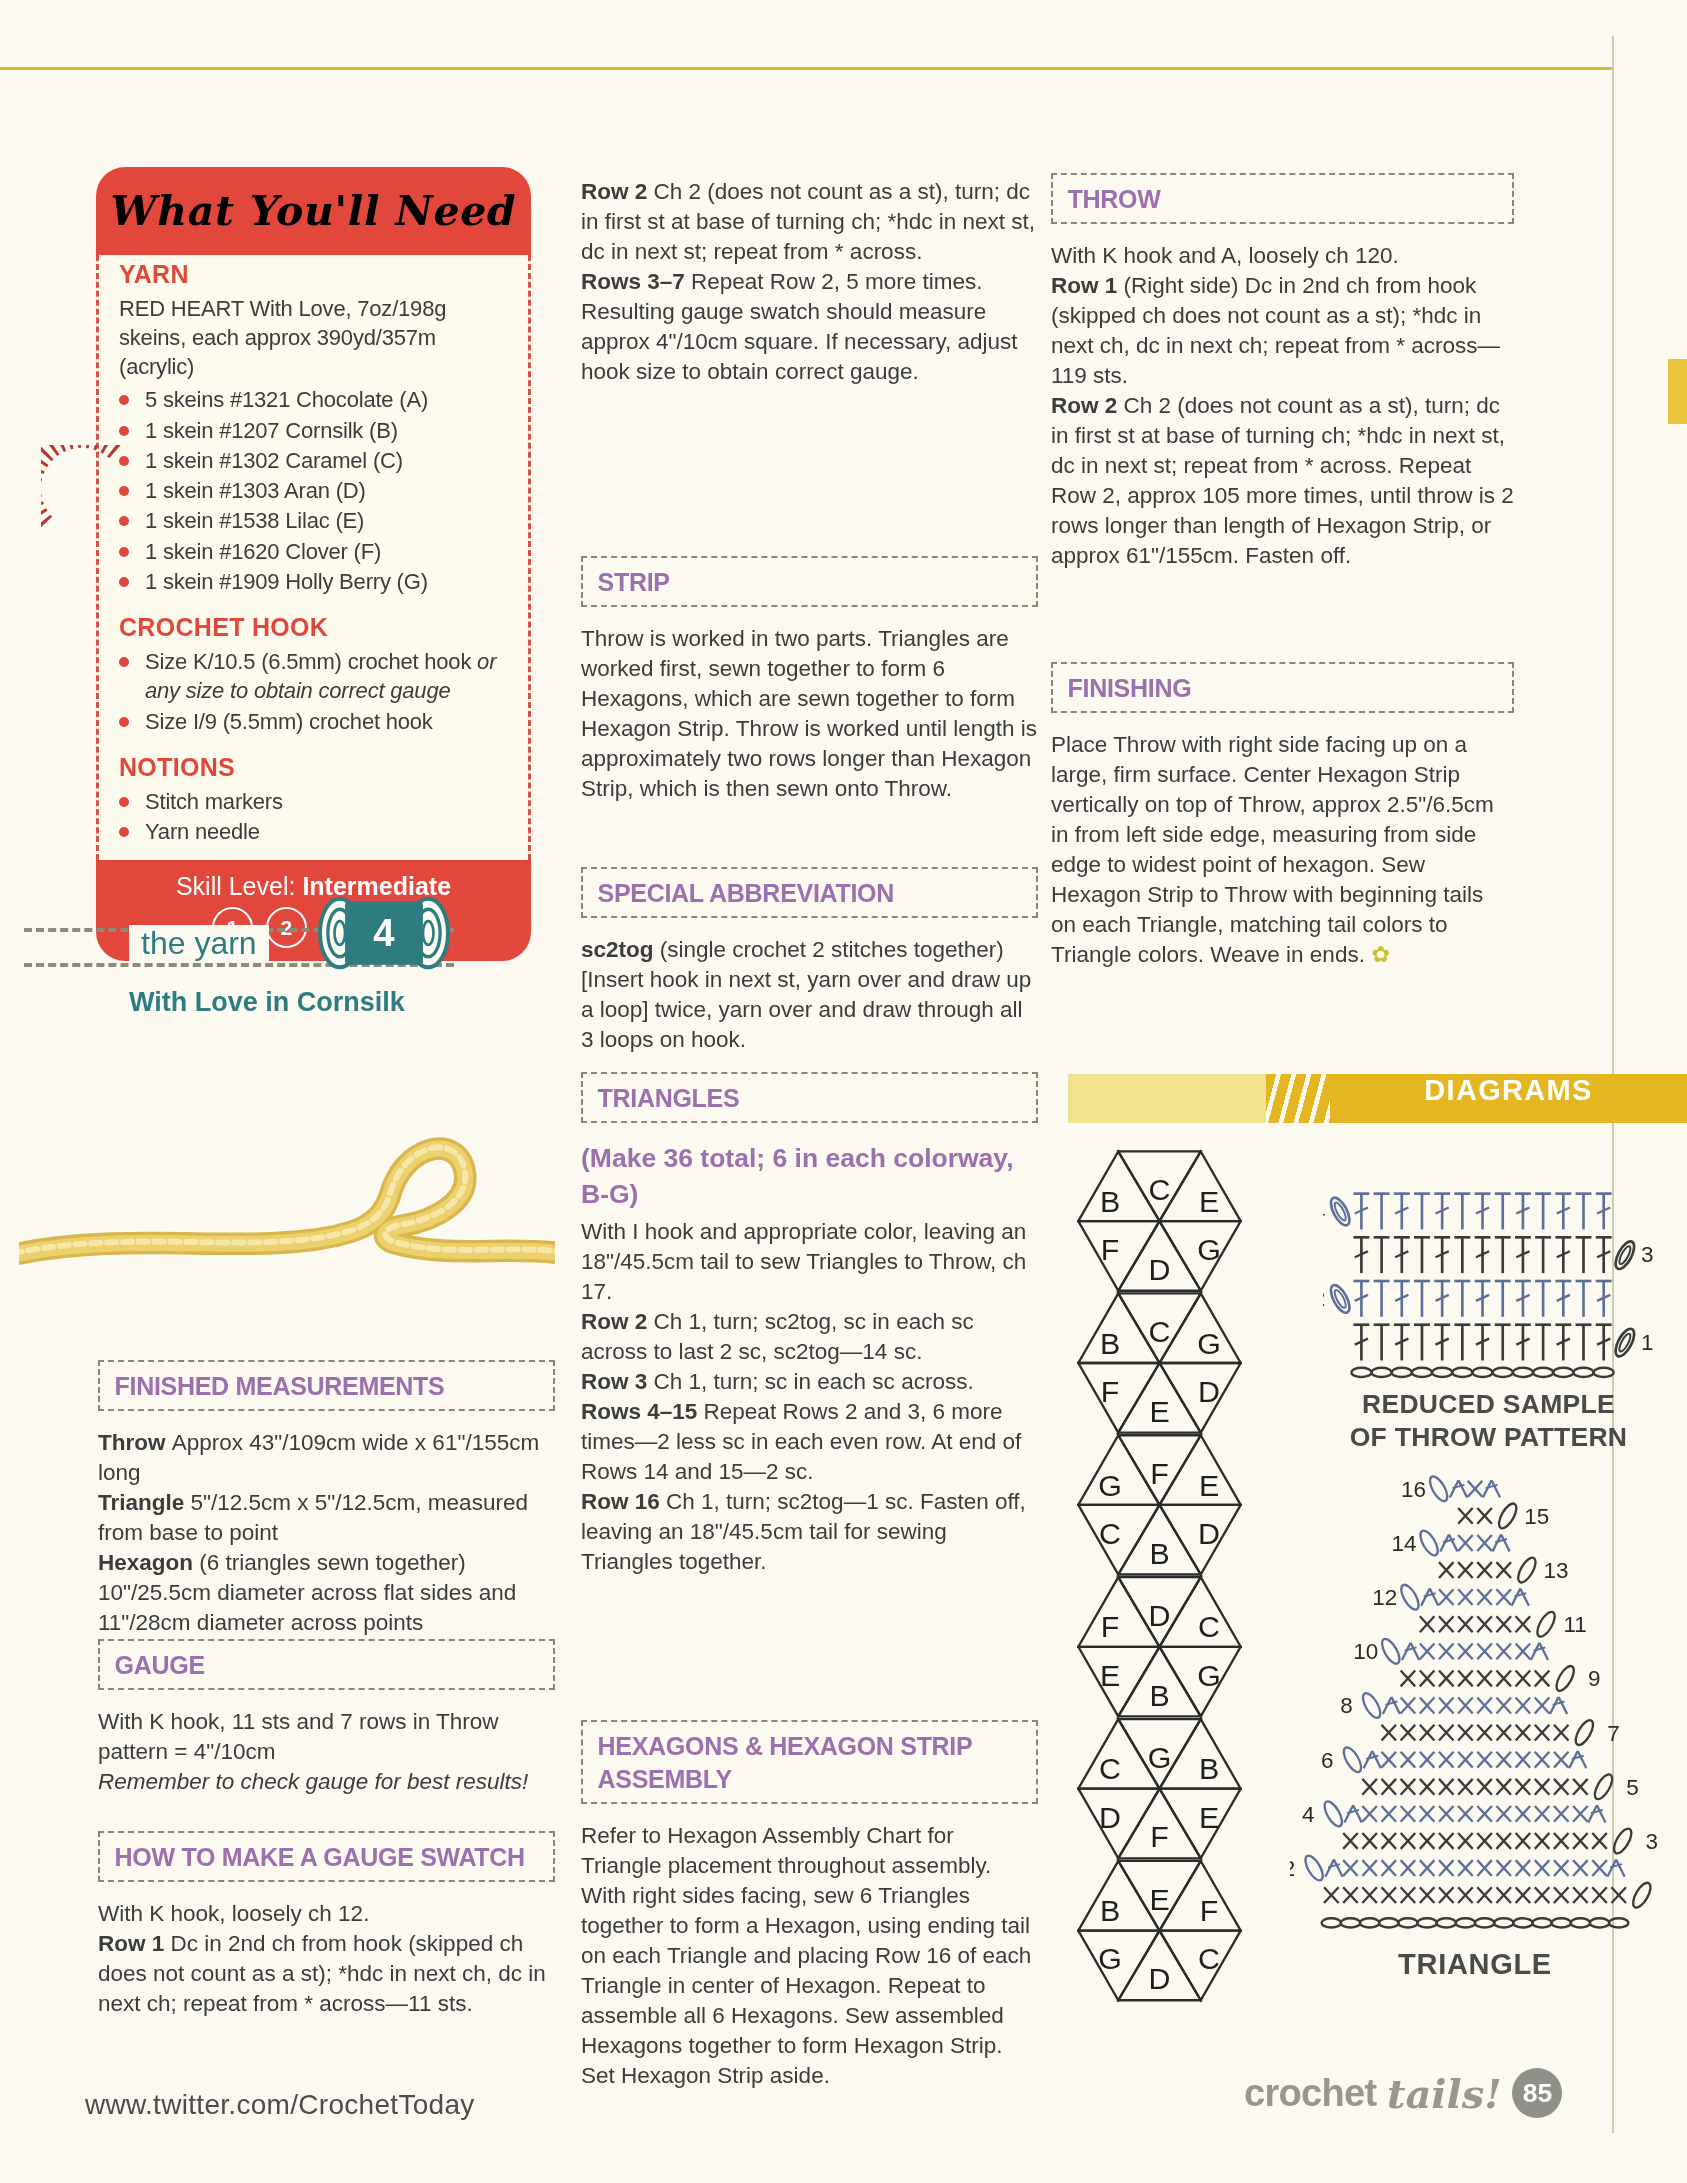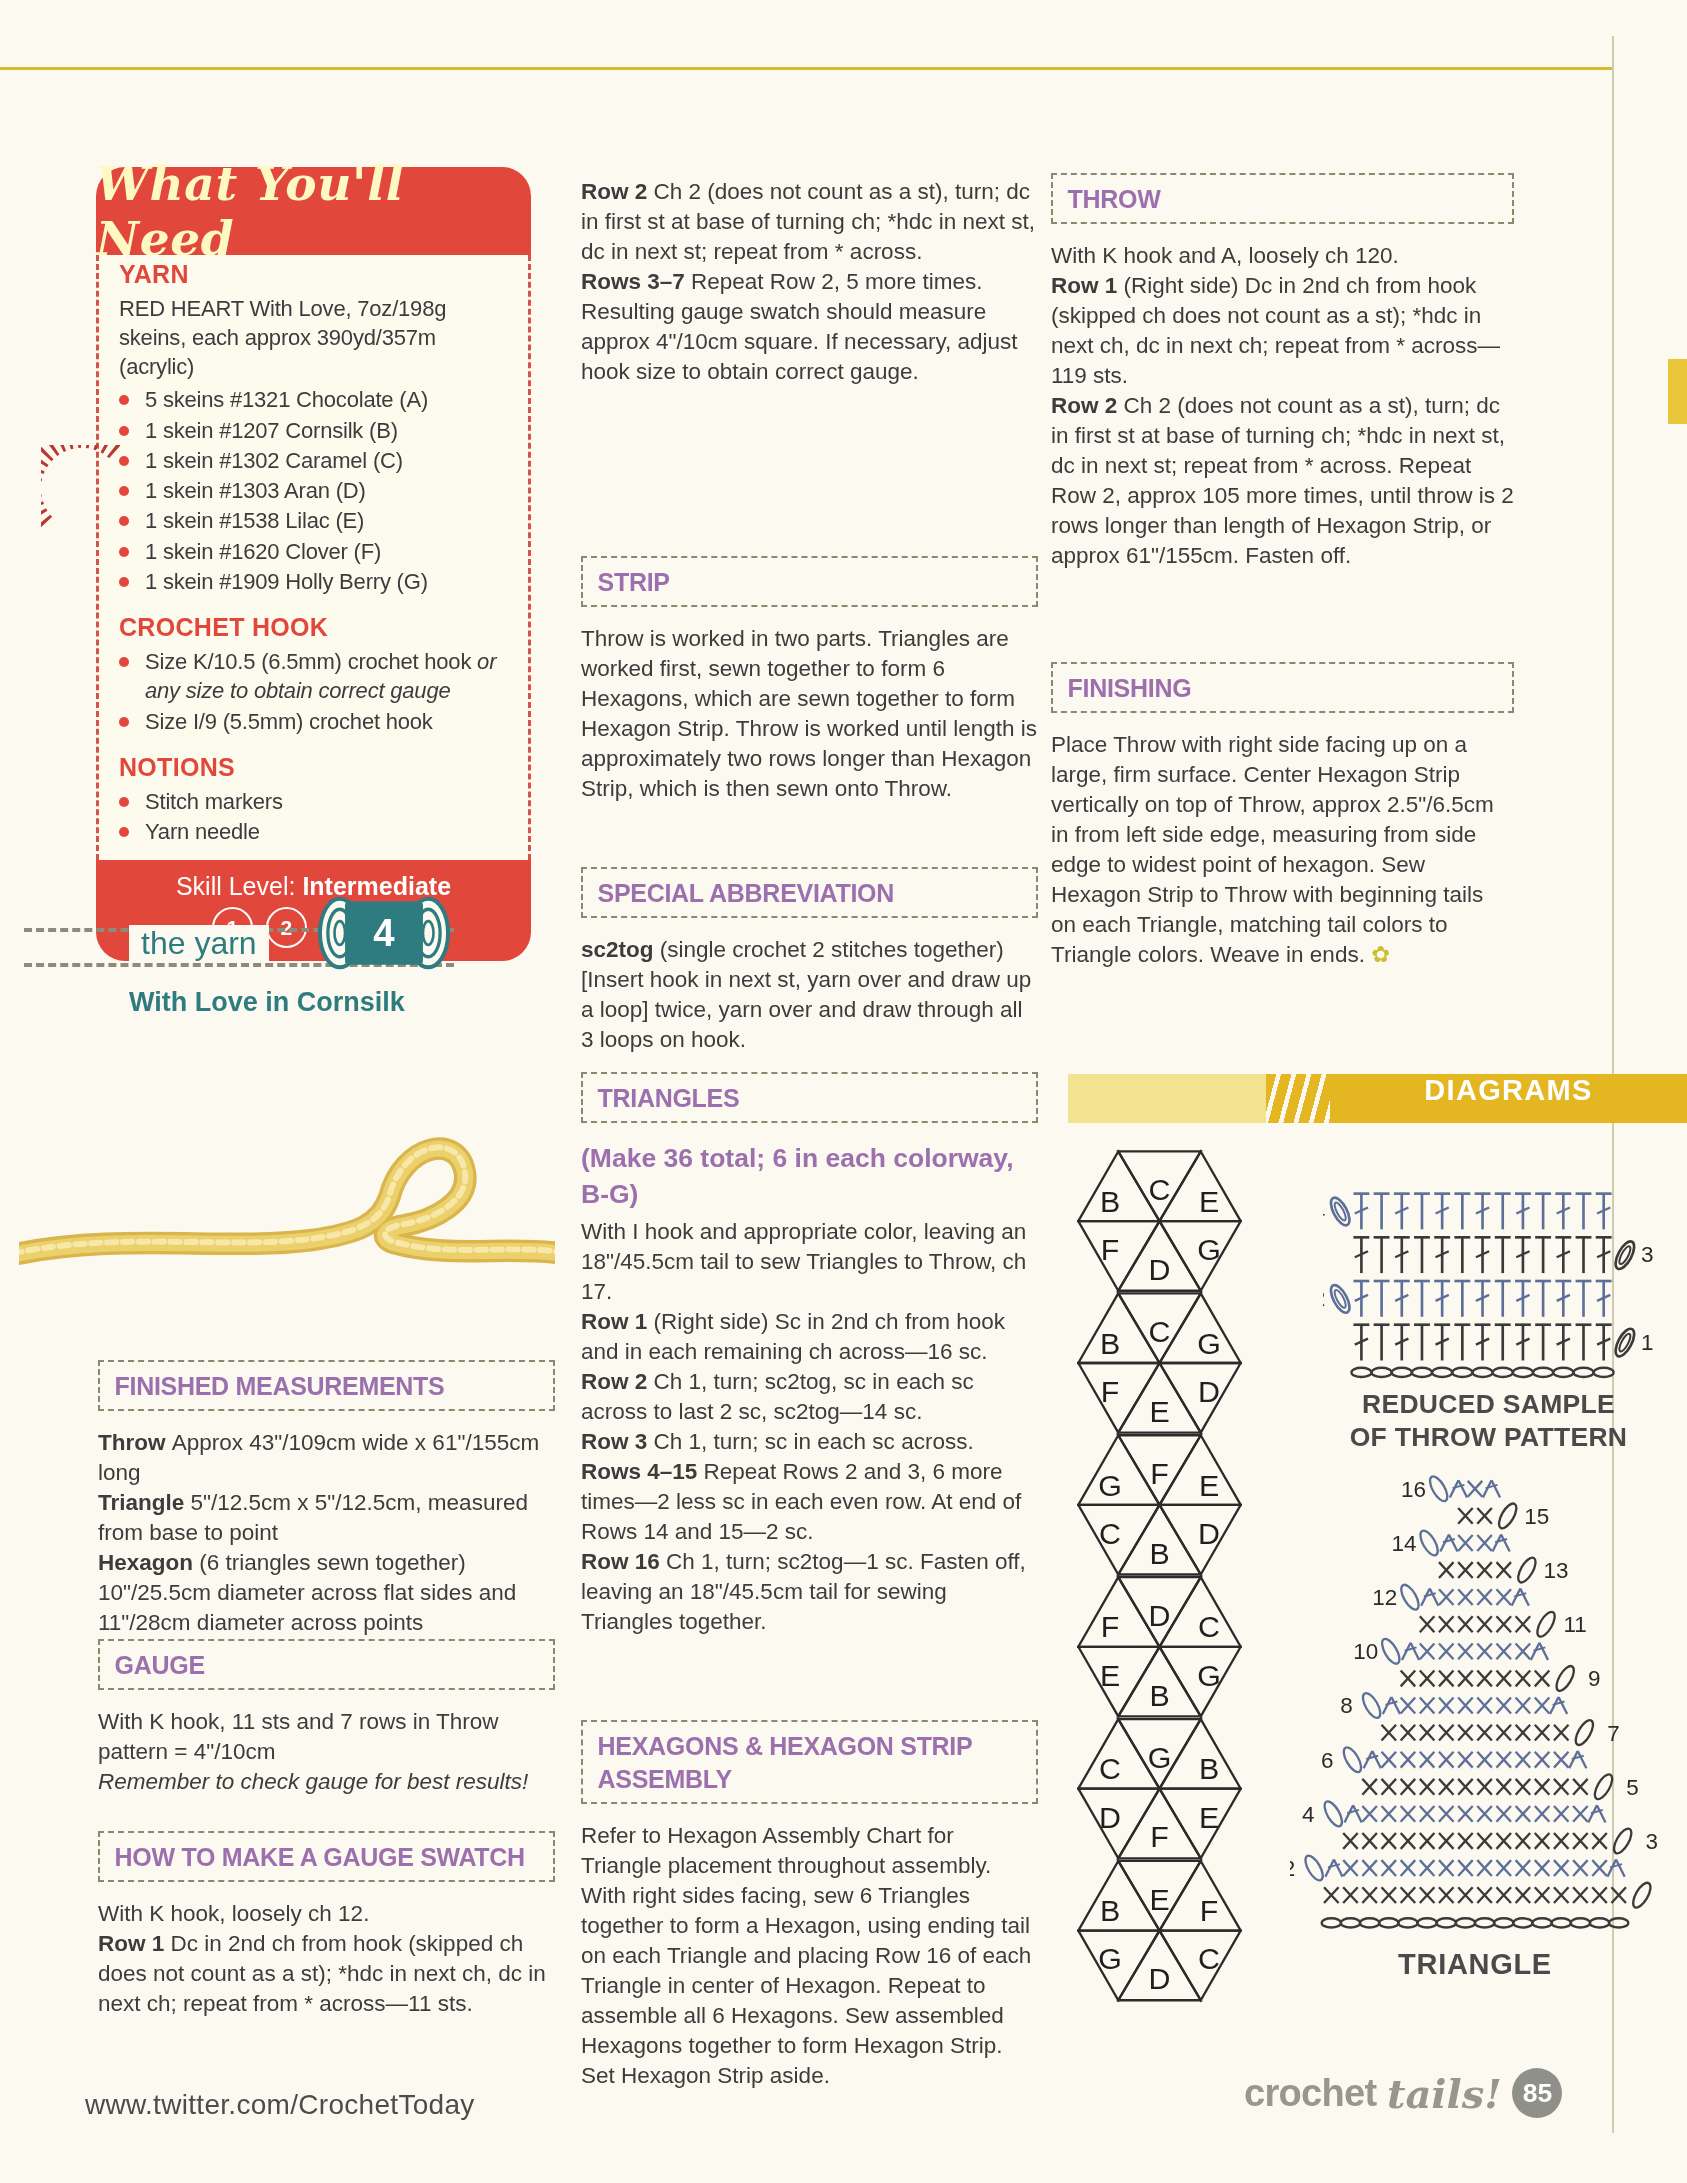--- a/index.html
+++ b/index.html
@@ -9,21 +9,21 @@
   
   #toprule{left:0;top:67px;width:1612px;height:3.3px;background:#d9bc2e;}
   #edgeline{left:1612px;top:36px;width:2px;height:2097px;background:#cfcbb0;}
   #edgetab{left:1668px;top:359px;width:19px;height:65px;background:#eac63a;}
 
   
   #card{left:96px;top:167px;width:435px;}
   .card-header{height:88px;background:#e2473c;border-radius:29px 29px 0 0;
                display:flex;align-items:center;justify-content:center;}
   .card-title{font-family:"DejaVu Serif",serif;font-style:italic;font-weight:bold;
-              color:#fef9c3;font-size:47px;letter-spacing:0.7px;}
+              color:#000000;font-size:41px;letter-spacing:0.7px;}
   .card-body{background:#fdfaee;border-left:3.3px dashed #d4544a;border-right:3.3px dashed #d4544a;
              padding:5px 17px 12px 20px;font-size:22px;line-height:29px;letter-spacing:-0.2px;}
   .card-h{color:#e2473c;font-weight:bold;font-size:25px;letter-spacing:0.3px;margin:17px 0 5.3px 0;}
   .card-h.first{margin-top:0;}
   .bullet-item{display:flex;gap:16px;margin:1.3px 0;}
   .dot{flex:0 0 auto;width:10px;height:10px;border-radius:50%;background:#e2473c;margin-top:10px;}
   .bullet-text{flex:1;}
   .skill{height:101px;background:#e2473c;border-radius:0 0 29px 29px;color:#fff;
          display:flex;flex-direction:column;align-items:center;justify-content:center;gap:6.6px;}
   .skill-line{font-size:25px;}
@@ -226,21 +226,20 @@
       <p><span class="run-r">Throw is worked in two parts. Triangles are worked first, sewn together to form 6 Hexagons, which are sewn together to form Hexagon Strip. Throw is worked until length is approximately two rows longer than Hexagon Strip, which is then sewn onto Throw.</span></p>
     </div>
   <div class="abs section" id="sec-sa">
       <div class="sec-title">SPECIAL ABBREVIATION</div>
       <p><span class="run-b">sc2tog </span><span class="run-r">(single crochet 2 stitches together) [Insert hook in next st, yarn over and draw up a loop] twice, yarn over and draw through all 3 loops on hook.</span></p>
     </div>
   <div class="abs section" id="sec-tri">
       <div class="sec-title">TRIANGLES</div>
       <div class="sec-subtitle">(Make 36 total; 6 in each colorway, B-G)</div>
       <p><span class="run-r">With I hook and appropriate color, leaving an 18"/45.5cm tail to sew Triangles to Throw, ch 17.</span></p>
-      <p><span class="run-b">Row 1 </span><span class="run-r">(Right side) Sc in 2nd ch from hook and in each remaining ch across—16 sc.</span></p>
       <p><span class="run-b">Row 2 </span><span class="run-r">Ch 1, turn; sc2tog, sc in each sc across to last 2 sc, sc2tog—14 sc.</span></p>
       <p><span class="run-b">Row 3 </span><span class="run-r">Ch 1, turn; sc in each sc across.</span></p>
       <p><span class="run-b">Rows 4–15 </span><span class="run-r">Repeat Rows 2 and 3, 6 more times—2 less sc in each even row. At end of Rows 14 and 15—2 sc.</span></p>
       <p><span class="run-b">Row 16 </span><span class="run-r">Ch 1, turn; sc2tog—1 sc. Fasten off, leaving an 18"/45.5cm tail for sewing Triangles together.</span></p>
     </div>
   <div class="abs section" id="sec-hex">
       <div class="sec-title">HEXAGONS &amp; HEXAGON STRIP ASSEMBLY</div>
       <p><span class="run-r">Refer to Hexagon Assembly Chart for Triangle placement throughout assembly. With right sides facing, sew 6 Triangles together to form a Hexagon, using ending tail on each Triangle and placing Row 16 of each Triangle in center of Hexagon. Repeat to assemble all 6 Hexagons. Sew assembled Hexagons together to form Hexagon Strip. Set Hexagon Strip aside.</span></p>
     </div>
   <div class="abs section" id="sec-throw">

